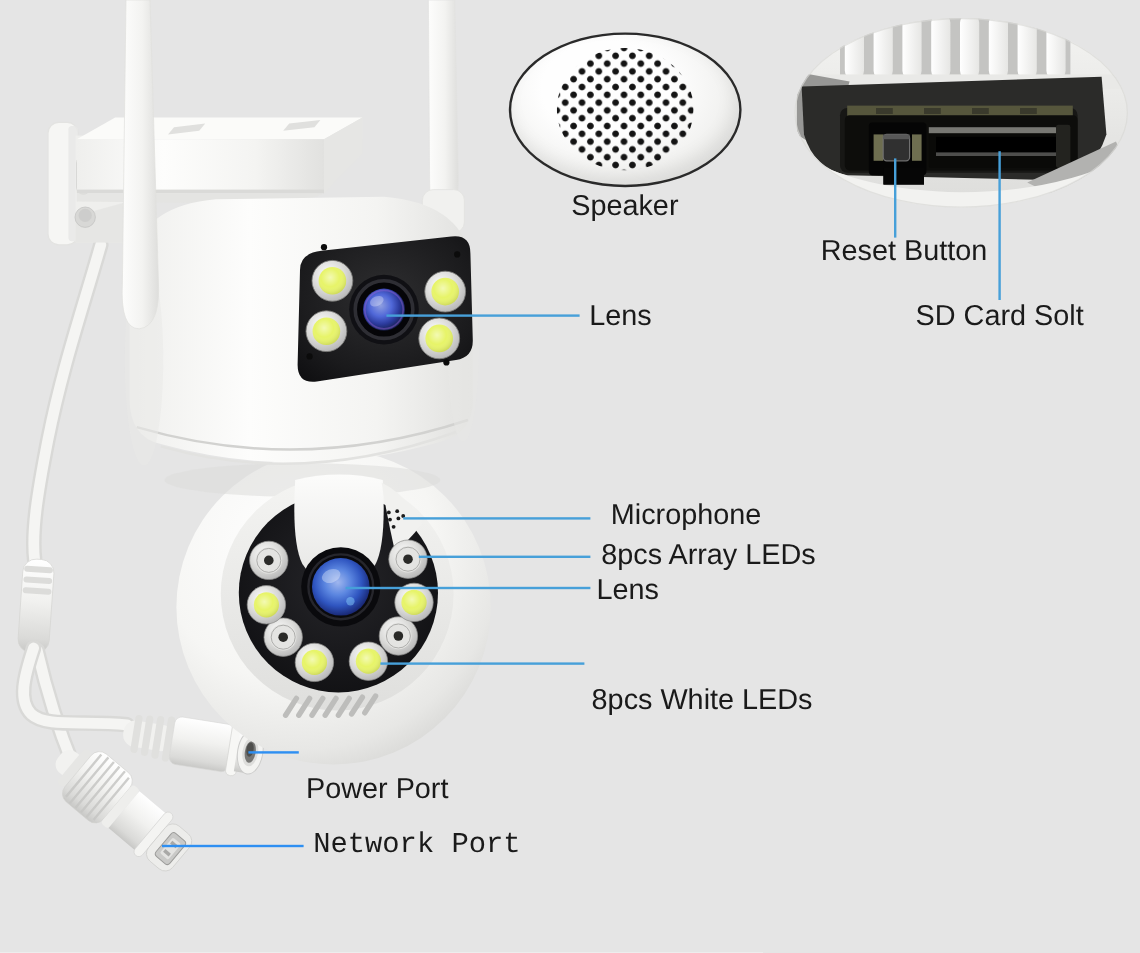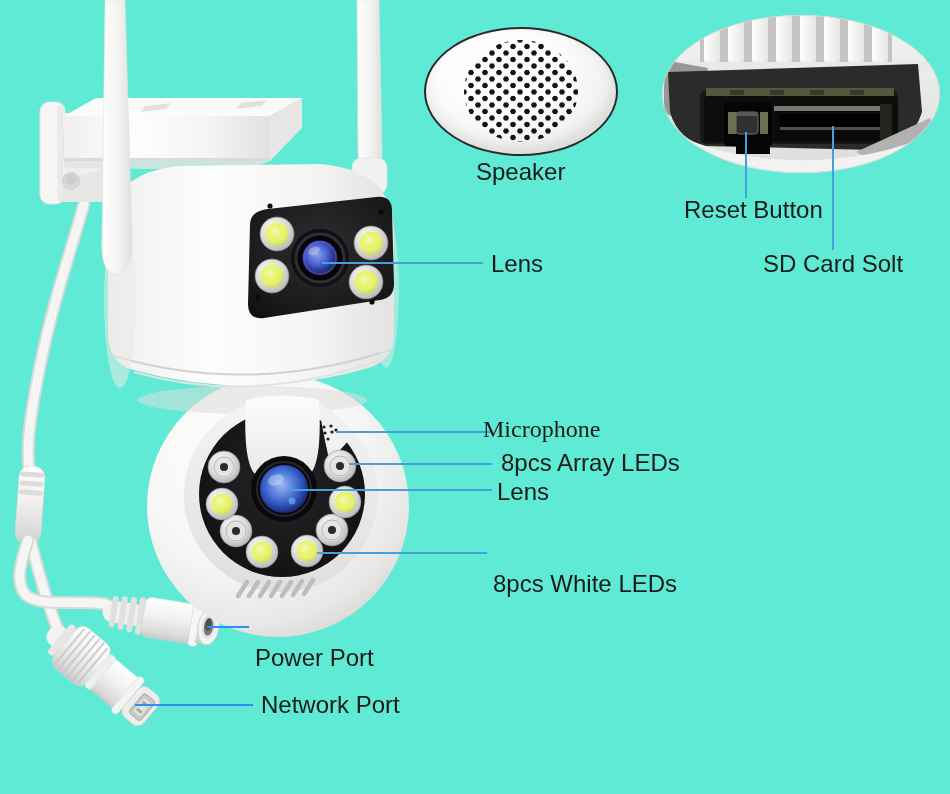--- a/index.html
+++ b/index.html
@@ -1,18 +1,18 @@
 <!DOCTYPE html>
 <html style="--callout_blue: #47a0d9; --callout_blue_bright: #2e8ff2; --text_color: #1a1a1a; --led_yellow: #e7f468;"><head>
 <meta charset="utf-8">
 <style>
   html,body{margin:0;padding:0;}
   body{width:950px;height:794px;background:#ffffff;overflow:hidden;
        font-family:"Liberation Sans",sans-serif;color:var(--text_color,#1a1a1a);}
-  .stage{position:relative;width:950px;height:794px;background:#5eead4;}
+  .stage{position:relative;width:950px;height:794px;background:#e5e5e5;}
   .art{position:absolute;left:0;top:0;}
   
   .speaker{position:absolute;left:424px;top:27px;width:194px;height:129px;border-radius:50%;
            border:2px solid #2a2a2a;box-sizing:border-box;
            background:radial-gradient(ellipse at 42% 36%, #fefefe 35%, #efefed 70%, #dededc 100%);
            box-shadow:inset -4px -8px 14px rgba(0,0,0,.08);}
   .speaker-dots{position:absolute;left:38px;top:11px;width:114px;height:102px;border-radius:50%;
            background-image:radial-gradient(circle,#141414 2.4px,transparent 3.1px),
                             radial-gradient(circle,#141414 2.4px,transparent 3.1px);
            background-size:14px 13px;background-position:0 0,7px 6.5px;}
@@ -378,20 +378,20 @@
 <div class="callout" style="left:317px;top:552px;width:170px;"></div>
 <div class="callout bright" style="left:207px;top:626px;width:42px;"></div>
 <div class="callout bright" style="left:135px;top:704px;width:118px;"></div>
 <div class="callout v" style="left:745px;top:132px;height:66px;"></div>
 <div class="callout v" style="left:832px;top:126px;height:124px;"></div>
 
 <span class="lbl" style="left:476px;top:158px;">Speaker</span>
 <span class="lbl" style="left:491px;top:250px;">Lens</span>
 <span class="lbl" style="left:684px;top:196px;">Reset Button</span>
 <span class="lbl" style="left:763px;top:250px;">SD Card Solt</span>
-<span class="lbl" style="left:483px;top:416px;font-family:Liberation Serif, serif;">Microphone</span>
+<span class="lbl" style="left:509px;top:416px;">Microphone</span>
 <span class="lbl" style="left:501px;top:449px;">8pcs Array LEDs</span>
 <span class="lbl" style="left:497px;top:478px;">Lens</span>
 <span class="lbl" style="left:493px;top:570px;">8pcs White LEDs</span>
 <span class="lbl" style="left:255px;top:644px;">Power Port</span>
-<span class="lbl" style="left:261px;top:691px;">Network Port</span>
+<span class="lbl" style="left:261px;top:691px;font-family:Liberation Mono, monospace;">Network Port</span>
 
 </div>
 
 </body></html>

